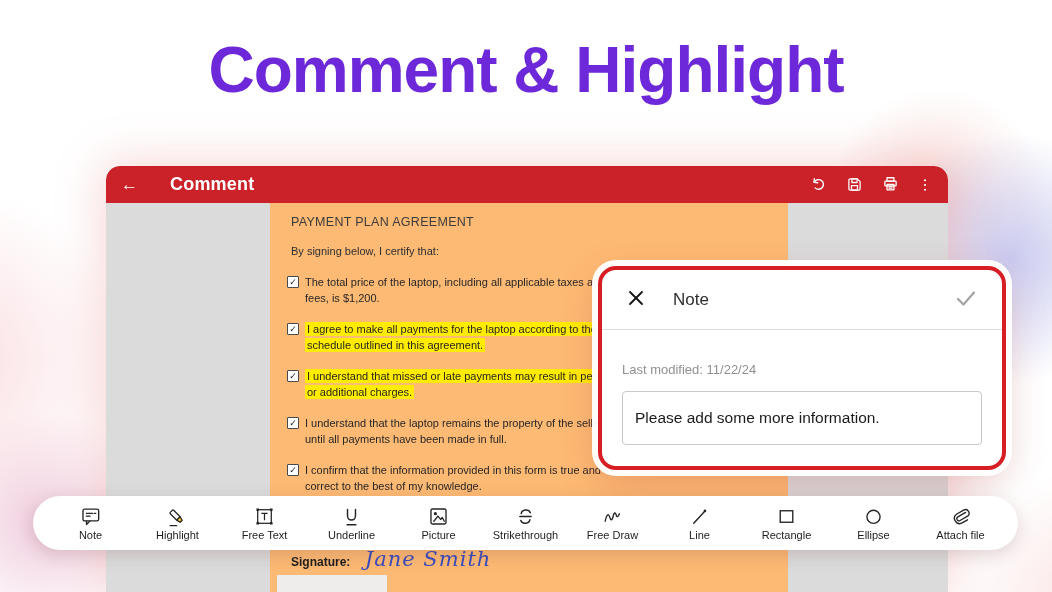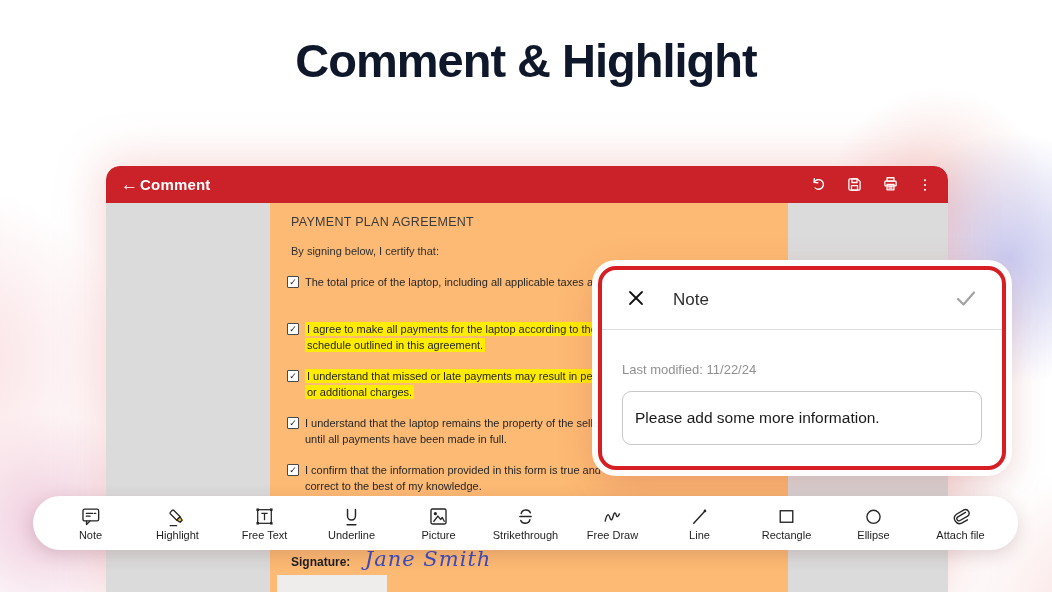--- a/index.html
+++ b/index.html
@@ -11,37 +11,37 @@
       radial-gradient(circle 175px at 1010px 258px, rgba(199,199,238,0.95), rgba(199,199,238,0) 72%),
       radial-gradient(circle 150px at 938px 195px, rgba(243,203,198,0.65), rgba(243,203,198,0) 72%),
       radial-gradient(circle 240px at -45px 360px, rgba(247,203,208,0.62), rgba(247,203,208,0) 72%),
       radial-gradient(circle 155px at 42px 522px, rgba(236,192,213,0.8), rgba(236,192,213,0) 72%),
       radial-gradient(circle 240px at 330px 665px, rgba(249,208,208,0.6), rgba(249,208,208,0) 72%),
       radial-gradient(circle 210px at 1105px 615px, rgba(247,203,203,0.6), rgba(247,203,203,0) 72%),
       #ffffff;
   }
   .headline {
     position:absolute; top:33px; left:0; width:100%;
-    text-align:center; font-size:47px; font-weight:800; color:#0f172a;
+    text-align:center; font-size:64px; font-weight:800; color:#6d28d9;
     letter-spacing:-1px;
   }
   
   .window {
     position:absolute; left:106px; top:166px; width:842px; height:426px;
     background:#dbdbdb; border-radius:14px 14px 0 0;
     box-shadow:0 0 46px 6px rgba(233,128,128,0.30);
     overflow:hidden;
   }
   .appbar {
     position:absolute; top:0; left:0; right:0; height:37px;
     background:#cb2128; display:flex; align-items:center; padding:0 15px;
     border-radius:14px 14px 0 0;
   }
   .back-btn { color:#fff; font-size:17px; line-height:1; cursor:pointer; }
-  .appbar-title { color:#fff; font-size:15px; font-weight:bold; margin-left:2px; letter-spacing:.2px; }
+  .appbar-title { color:#fff; font-size:18px; font-weight:bold; margin-left:32px; letter-spacing:.2px; }
   .appbar-actions { margin-left:auto; display:flex; align-items:center; gap:17px; }
   .appbar-actions svg { display:block; }
   .page {
     position:absolute; left:164px; top:37px; width:518px; bottom:0;
     background:#fdba74;
   }
   .doc-heading { position:absolute; top:12px; left:21px; font-size:12.5px; color:#3b3b3b; letter-spacing:.3px; }
   .doc-intro   { position:absolute; top:42px; left:21px; font-size:11px; color:#2e2e2e; }
   .doc-item { position:absolute; left:17px; width:492px; font-size:11px; color:#262626; }
   .doc-item .cbx {
@@ -62,21 +62,21 @@
     background:#fff; border:4px solid #d71e25; border-radius:18px;
     box-shadow:0 0 0 6px rgba(255,255,255,0.96), 0 12px 38px rgba(175,60,60,0.28);
     z-index:25;
   }
   .popup-header { height:60px; display:flex; align-items:center; padding:0 24px; border-bottom:1px solid #dedede; }
   .popup-title { font-size:17px; color:#2e2e2e; margin-left:27px; }
   .popup-check { margin-left:auto; }
   .popup-body { padding:0 20px; }
   .last-modified { margin-top:32px; font-size:13px; color:#909090; }
   .note-input {
-    margin-top:14px; border:1px solid #c8c8c8; border-radius:9px;
+    margin-top:14px; border:1px solid #c8c8c8; border-radius:4px;
     padding:17px 12px; font-size:15.5px; color:#1b1b1b;
   }
   
   .toolbar {
     position:absolute; left:33px; top:496px; width:985px; height:54px;
     background:#fff; border-radius:27px;
     box-shadow:0 5px 18px rgba(95,40,45,0.18);
     display:flex; align-items:center; z-index:30; padding:0 14px;
   }
   .tool { flex:1; display:flex; flex-direction:column; align-items:center; justify-content:center; gap:1px; cursor:pointer; }
@@ -90,20 +90,21 @@
 
 <div class="window">
   <div class="page">
     <div class="doc-heading">PAYMENT PLAN AGREEMENT</div>
     <div class="doc-intro">By signing below, I certify that:</div>
 
     <div class="doc-item" style="top:72px">
       <span class="cbx">✓</span>
       <div class="doc-lines">
         <div class="doc-line"><span>The total price of the laptop, including all applicable taxes and</span></div>
+        <div class="doc-line"><span>fees, is $1,200.</span></div>
       </div>
     </div>
 
     <div class="doc-item" style="top:119px">
       <span class="cbx">✓</span>
       <div class="doc-lines">
         <div class="doc-line"><span class="hl">I agree to make all payments for the laptop according to the</span></div>
         <div class="doc-line"><span class="hl">schedule outlined in this agreement.</span></div>
       </div>
     </div>

